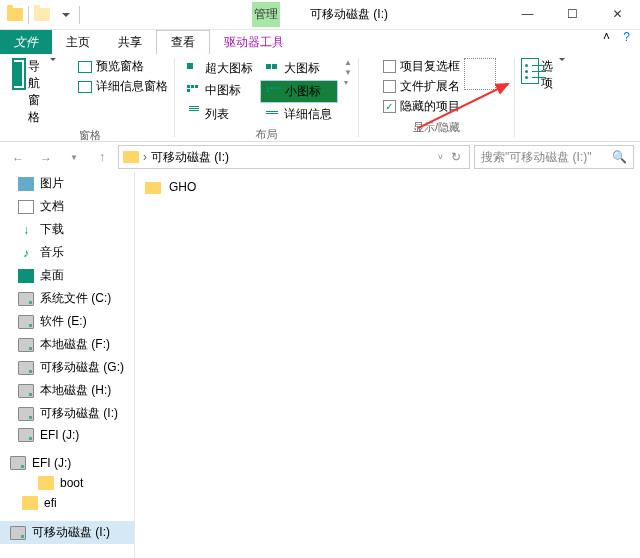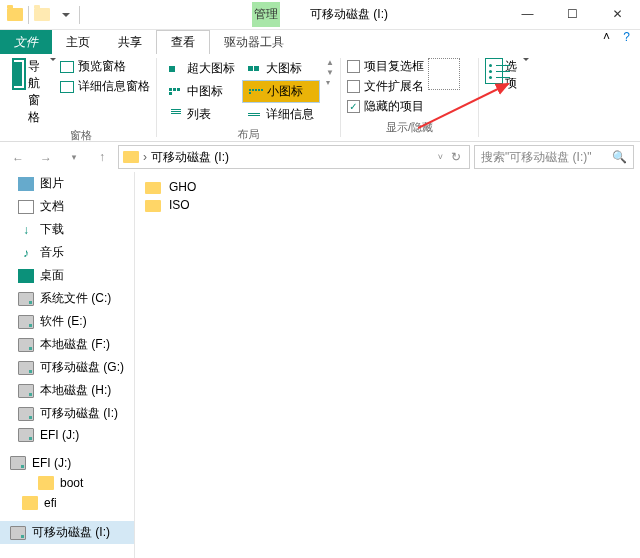--- a/index.html
+++ b/index.html
@@ -22,27 +22,27 @@
 .help-icon{position:absolute;right:10px;color:#0078d7;}
 .chev{position:absolute;right:30px;}
 .ribbon{height:88px;border-bottom:1px solid #ddd;display:flex;padding:4px 6px;position:relative;}
 .rgroup{display:flex;flex-direction:column;align-items:center;padding:0 6px;border-right:1px solid #e5e5e5;}
 .rgroup-body{flex:1;display:flex;align-items:flex-start;gap:4px;}
 .rgroup-label{font-size:11px;color:#666;padding:2px 0;}
 .bigbtn{display:flex;align-items:flex-start;gap:2px;width:44px;}
 .bigbtn-icon{width:32px;height:32px;border:2px solid #0b917a;background:#fff;position:relative;}
 .bigbtn-icon:after{content:"";position:absolute;right:2px;top:2px;bottom:2px;width:10px;background:#0b917a;}
 .smallopts{display:flex;flex-direction:column;gap:3px;}
-.smallopt{display:flex;align-items:center;gap:4px;white-space:nowrap;}
+.smallopt{display:flex;align-items:center;gap:4px;white-space:nowrap;margin-left:18px;}
 .sq{width:14px;height:12px;border:1px solid #0b917a;}
 .diag{width:14px;height:12px;border:1px dotted #aaa;position:relative;}
 .diag:after{content:"";position:absolute;width:1px;height:14px;background:#aaa;left:6px;top:-1px;transform:rotate(45deg);}
 .view-grid{display:grid;grid-template-columns:auto auto;gap:1px;}
-.view-cell{display:flex;align-items:center;gap:4px;padding:2px 6px;}
-.view-cell.sel{border:1px solid #b0cfe8;background:#eab308;}
+.view-cell{display:flex;align-items:flex-start;gap:4px;padding:2px 6px;}
+.view-cell.sel{border:1px solid #b0cfe8;background:#15803d;}
 .vic{width:14px;height:12px;display:flex;flex-wrap:wrap;gap:1px;align-content:center;}
 .vic span{background:#0b917a;}
 .sortbtn{display:flex;flex-direction:column;align-items:center;}
 .sort-icon{width:28px;height:28px;position:relative;}
 .sort-icon:before,.sort-icon:after{content:"";position:absolute;width:2px;background:#0b917a;}
 .sort-icon:before{height:20px;left:8px;top:4px;}
 .sort-icon:after{height:20px;left:16px;top:4px;}
 .cb{width:13px;height:13px;border:1px solid #888;display:inline-flex;align-items:center;justify-content:center;}
 .cb.checked:after{content:"✓";font-size:10px;color:#0b917a;}
 .hidebtn .bigbtn-icon{border:1px dotted #888;background:transparent;}
@@ -103,21 +103,21 @@
     <div class="win-btn">☐</div>
     <div class="win-btn">✕</div>
   </div>
 </div>
 
 <div class="tabs" style="position:relative">
   <div class="tab active">文件</div>
   <div class="tab">主页</div>
   <div class="tab">共享</div>
   <div class="tab sel">查看</div>
-  <div class="tab" style="color:#404040">驱动器工具</div>
+  <div class="tab" style="color:#a21caf">驱动器工具</div>
   <span class="chev">˄</span>
   <span class="help-icon">?</span>
 </div>
 
 <div class="ribbon">
   <div class="rgroup">
     <div class="rgroup-body">
       <div class="bigbtn">
         <div class="bigbtn-icon"></div>
         <span>导航窗格</span>
@@ -328,18 +328,14 @@
       <div class="tree-item sel" style="padding-left:10px">
         <div class="tic hdd"></div>
         <span>可移动磁盘 (I:)</span>
       </div>
     </div>
   <div class="content" id="files">
       <div class="file-item">
         <div class="mini-folder"></div>
         <span>GHO</span>
       </div>
-      <div class="file-item">
-        <div class="mini-folder"></div>
-        <span>ISO</span>
-      </div>
     </div>
 </div>
 
 </body></html>

